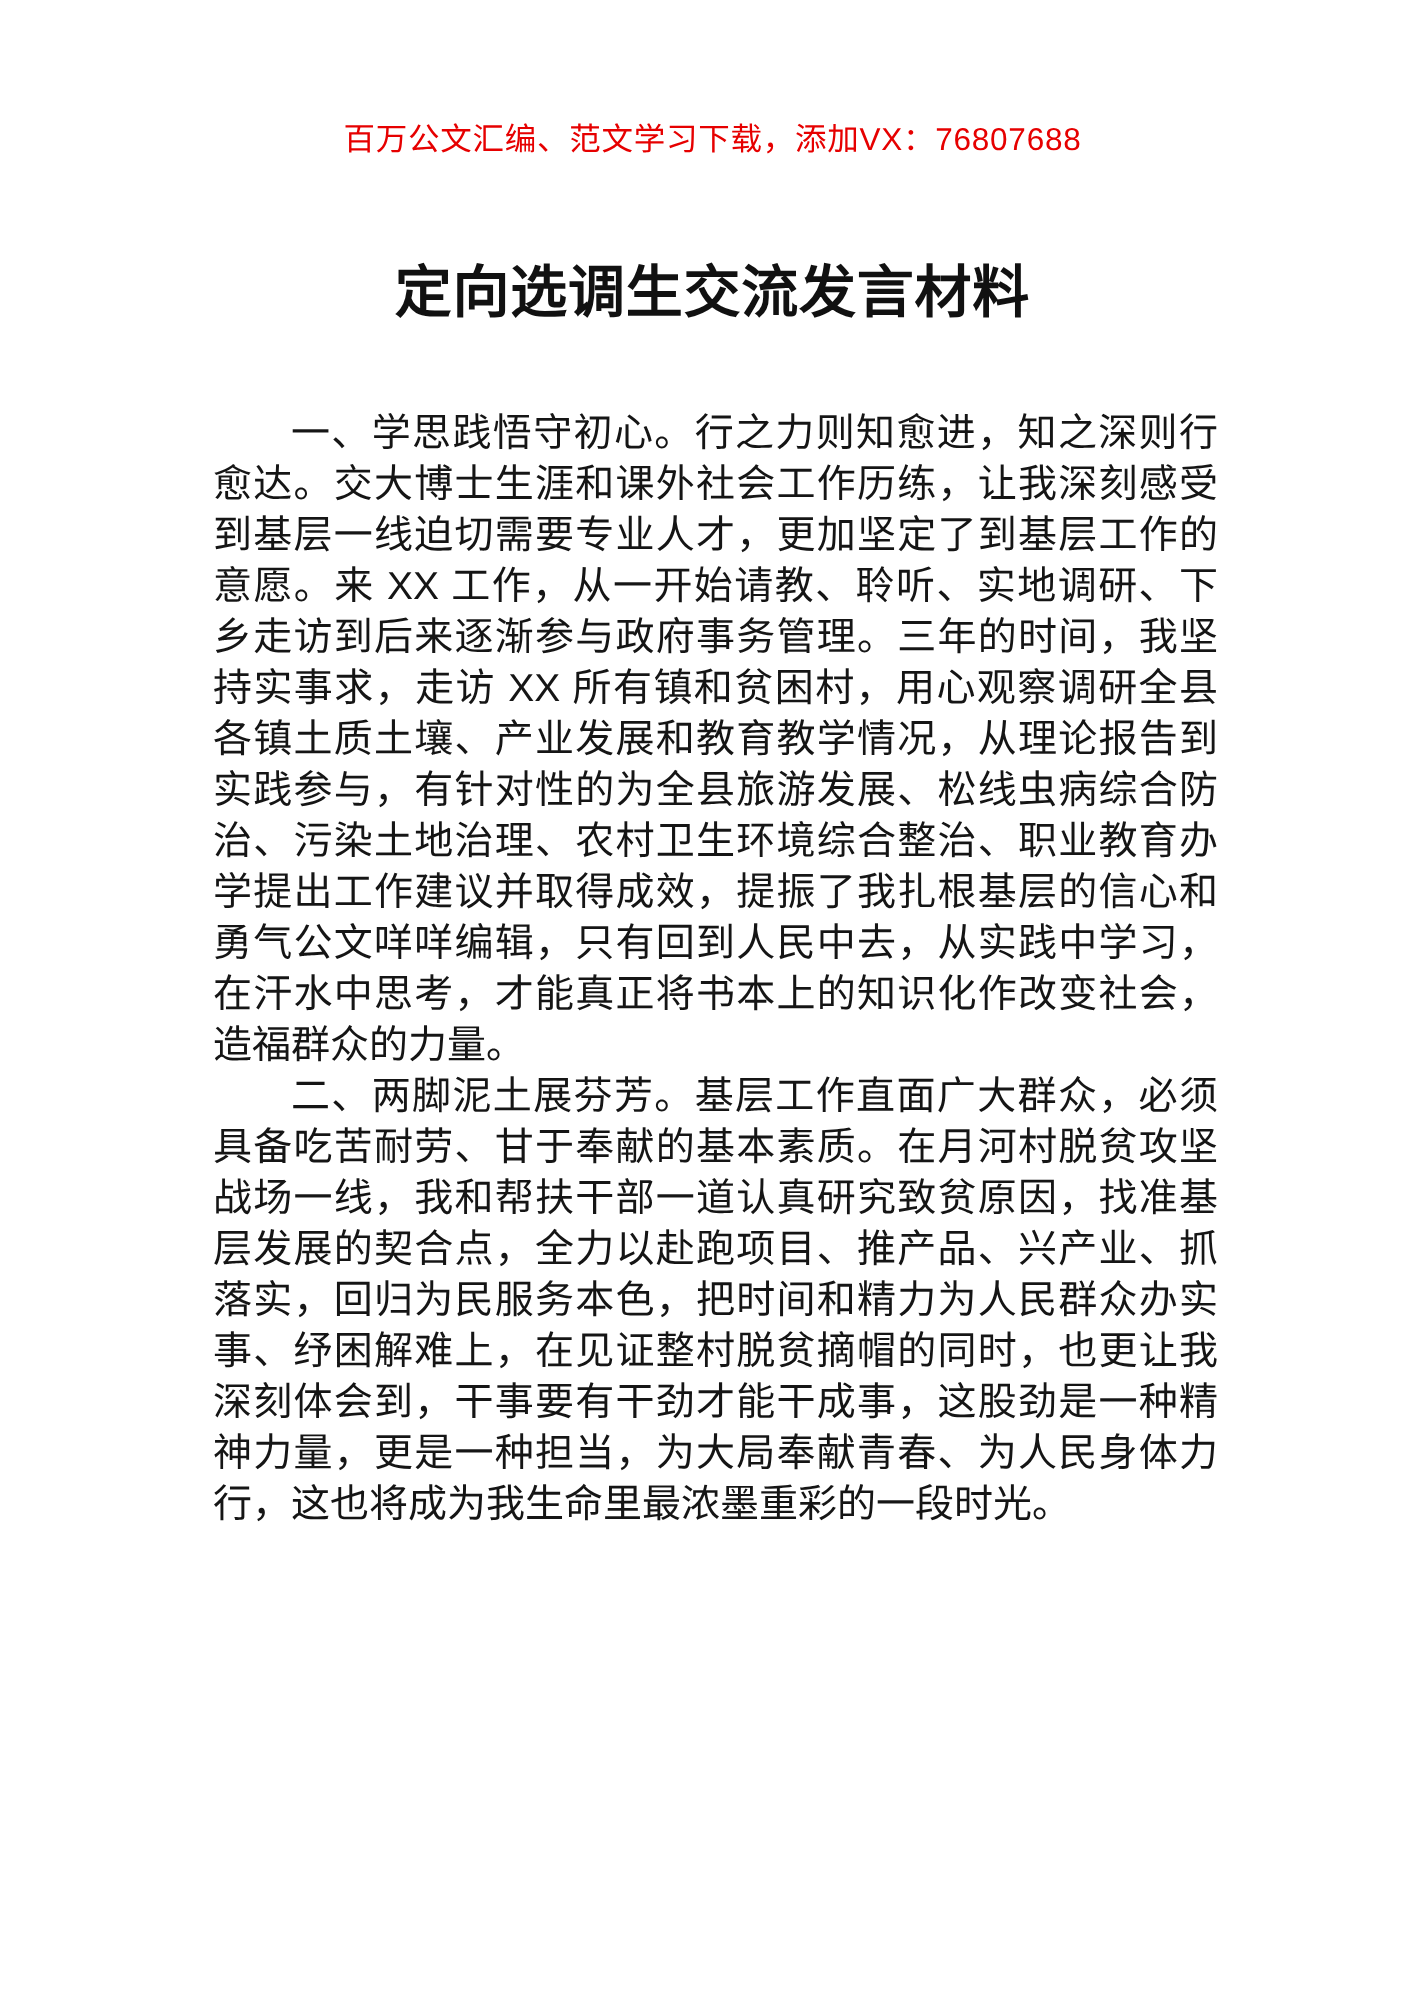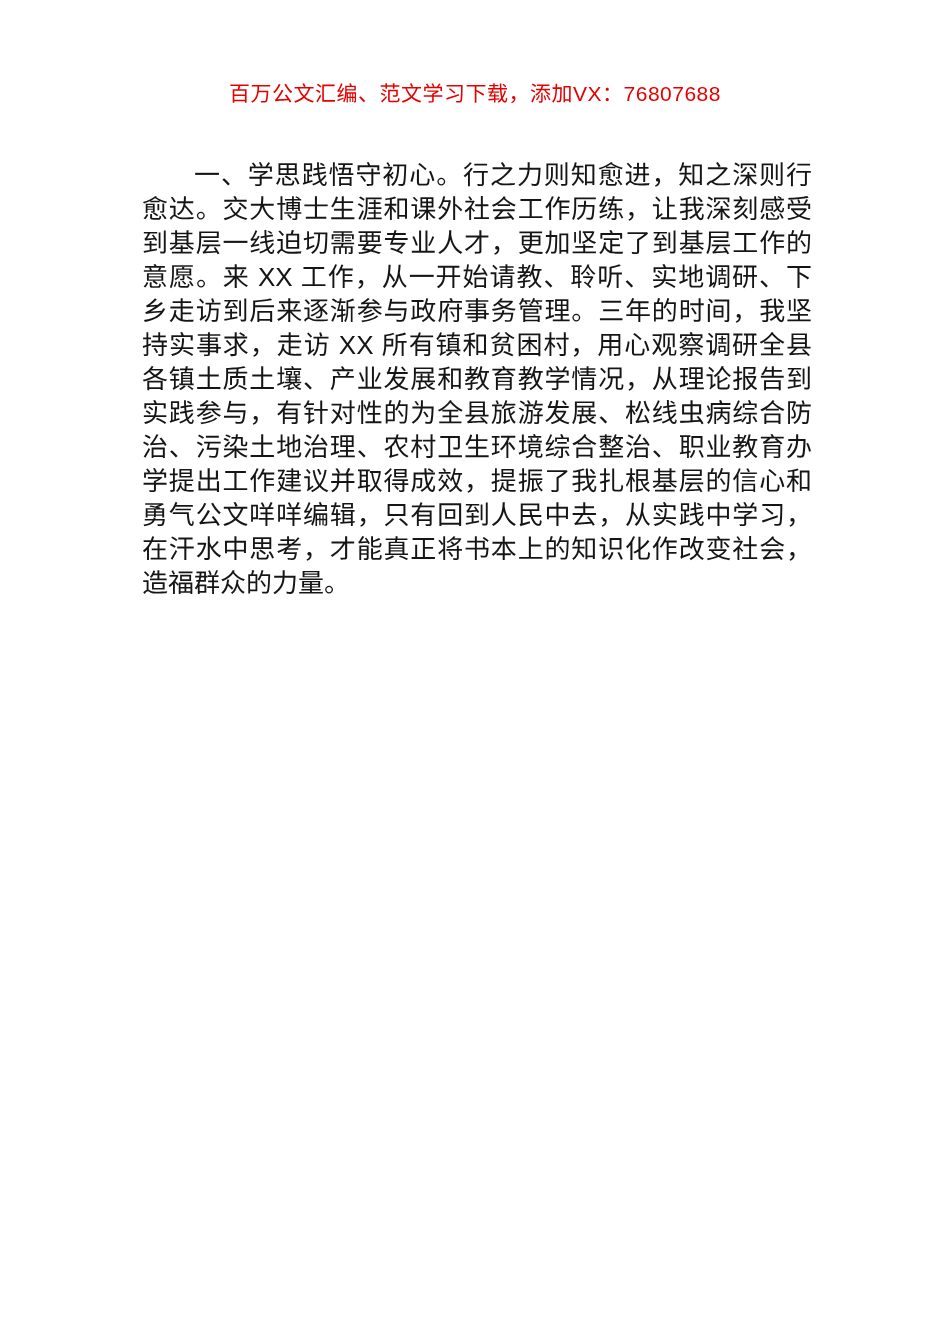--- a/index.html
+++ b/index.html
@@ -54,18 +54,20 @@
     word-break: break-all;
   }
 </style>
 </head>
 <body>
 
 <div class="page">
 
   <div class="promo-banner">百万公文汇编、范文学习下载，添加VX：76807688</div>
 
+  <h1 class="doc-title">定向选调生交流发言材料</h1>
 
   <div class="doc-body">
     <p>一、学思践悟守初心。行之力则知愈进，知之深则行愈达。交大博士生涯和课外社会工作历练，让我深刻感受到基层一线迫切需要专业人才，更加坚定了到基层工作的意愿。来 XX 工作，从一开始请教、聆听、实地调研、下乡走访到后来逐渐参与政府事务管理。三年的时间，我坚持实事求，走访 XX 所有镇和贫困村，用心观察调研全县各镇土质土壤、产业发展和教育教学情况，从理论报告到实践参与，有针对性的为全县旅游发展、松线虫病综合防治、污染土地治理、农村卫生环境综合整治、职业教育办学提出工作建议并取得成效，提振了我扎根基层的信心和勇气公文咩咩编辑，只有回到人民中去，从实践中学习，在汗水中思考，才能真正将书本上的知识化作改变社会，造福群众的力量。</p>
+    <p>二、两脚泥土展芬芳。基层工作直面广大群众，必须具备吃苦耐劳、甘于奉献的基本素质。在月河村脱贫攻坚战场一线，我和帮扶干部一道认真研究致贫原因，找准基层发展的契合点，全力以赴跑项目、推产品、兴产业、抓落实，回归为民服务本色，把时间和精力为人民群众办实事、纾困解难上，在见证整村脱贫摘帽的同时，也更让我深刻体会到，干事要有干劲才能干成事，这股劲是一种精神力量，更是一种担当，为大局奉献青春、为人民身体力行，这也将成为我生命里最浓墨重彩的一段时光。</p>
   </div>
 
 </div>
 
 </body></html>

